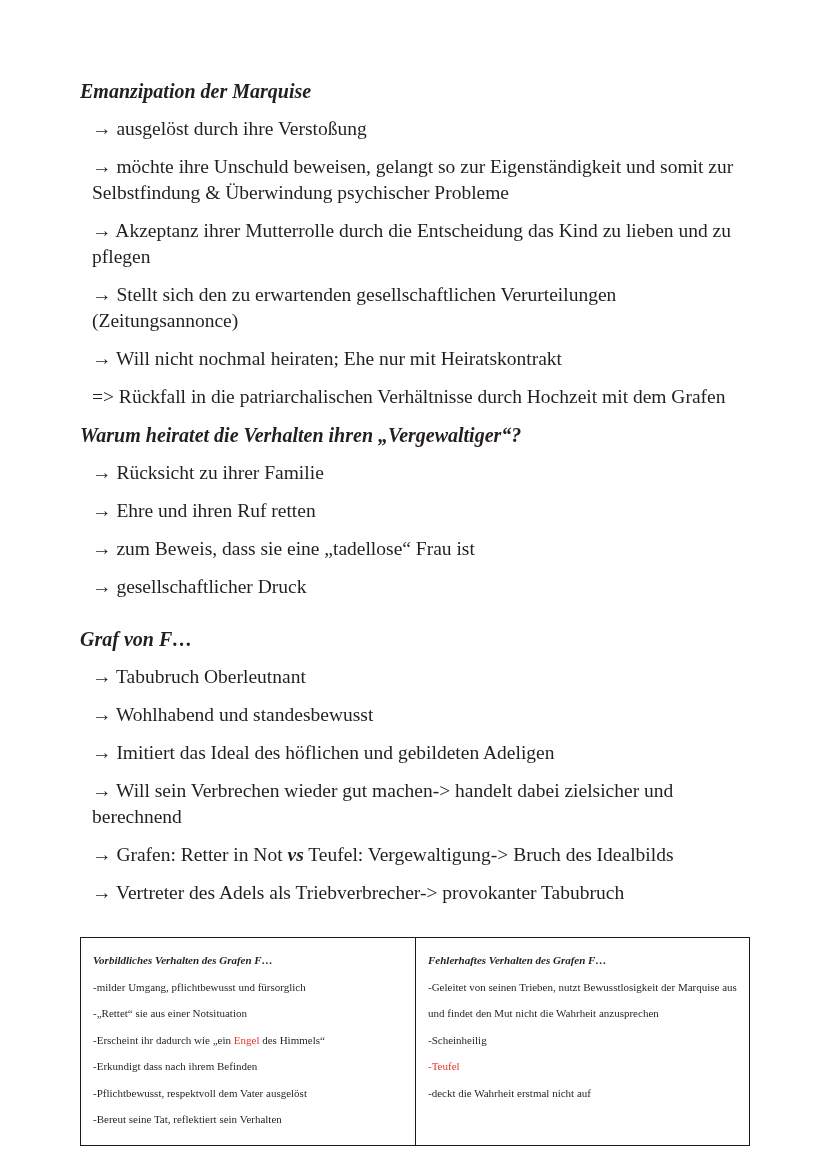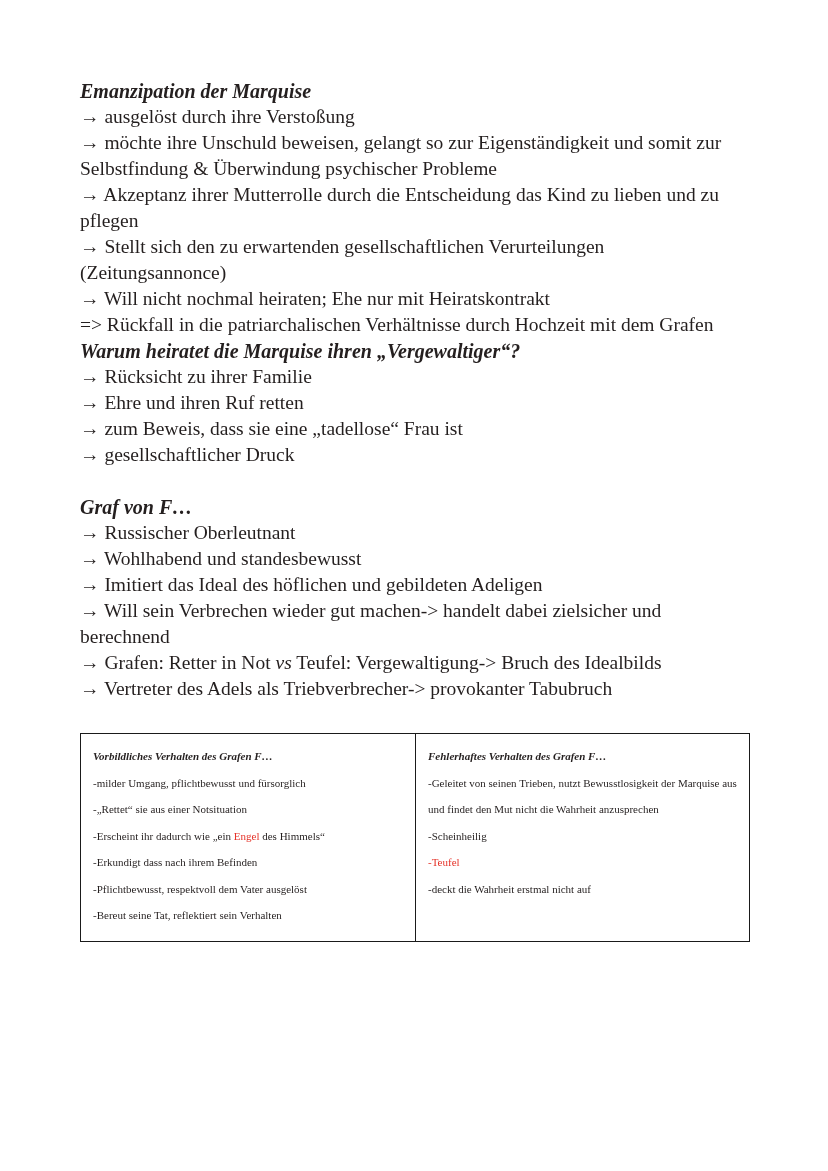--- a/index.html
+++ b/index.html
@@ -20,22 +20,22 @@
   }
   .sec { margin: 0; }
   .sec-gap { margin-top: 26px; }
   .h {
     margin: 0;
     font-size: 20px;
     font-weight: bold;
     font-style: italic;
     line-height: 26px;
   }
-  .ln { margin: 0; }
-  .bi { font-weight: normal; font-style: italic; }
+  .ln { margin: 12px; }
+  .bi { font-weight: bold; font-style: italic; }
   .red { color: var(--highlight-red, #e53228); }
 
   .tbl {
     display: flex;
     margin-top: 31px;
     border: 1.5px solid var(--border, #1a1a1a);
     width: 670px;
     box-sizing: border-box;
     font-size: 11px;
     line-height: 26.5px;
@@ -63,30 +63,30 @@
     <h2 class="h">Emanzipation der Marquise</h2>
     <p class="ln">→ ausgelöst durch ihre Verstoßung</p>
     <p class="ln">→ möchte ihre Unschuld beweisen, gelangt so zur Eigenständigkeit und somit zur Selbstfindung &amp; Überwindung psychischer Probleme</p>
     <p class="ln">→ Akzeptanz ihrer Mutterrolle durch die Entscheidung das Kind zu lieben und zu pflegen</p>
     <p class="ln">→ Stellt sich den zu erwartenden gesellschaftlichen Verurteilungen (Zeitungsannonce)</p>
     <p class="ln">→ Will nicht nochmal heiraten; Ehe nur mit Heiratskontrakt</p>
     <p class="ln">=&gt; Rückfall in die patriarchalischen Verhältnisse durch Hochzeit mit dem Grafen</p>
   </section>
 
   <section class="sec">
-    <h2 class="h">Warum heiratet die Marquise ihren „Vergewaltiger“?</h2>
+    <h2 class="h">Warum heiratet die Verhalten ihren „Vergewaltiger“?</h2>
     <p class="ln">→ Rücksicht zu ihrer Familie</p>
     <p class="ln">→ Ehre und ihren Ruf retten</p>
     <p class="ln">→ zum Beweis, dass sie eine „tadellose“ Frau ist</p>
     <p class="ln">→ gesellschaftlicher Druck</p>
   </section>
 
   <section class="sec sec-gap">
     <h2 class="h">Graf von F…</h2>
-    <p class="ln">→ Russischer Oberleutnant</p>
+    <p class="ln">→ Tabubruch Oberleutnant</p>
     <p class="ln">→ Wohlhabend und standesbewusst</p>
     <p class="ln">→ Imitiert das Ideal des höflichen und gebildeten Adeligen</p>
     <p class="ln">→ Will sein Verbrechen wieder gut machen-&gt; handelt dabei zielsicher und berechnend</p>
     <p class="ln"><span>→ Grafen: Retter in Not </span><span class="bi">vs</span><span> Teufel: Vergewaltigung-&gt; Bruch des Idealbilds</span></p>
     <p class="ln">→ Vertreter des Adels als Triebverbrecher-&gt; provokanter Tabubruch</p>
   </section>
 
   <div class="tbl">
     <div class="cell">
       <p class="th">Vorbildliches Verhalten des Grafen F…</p>

